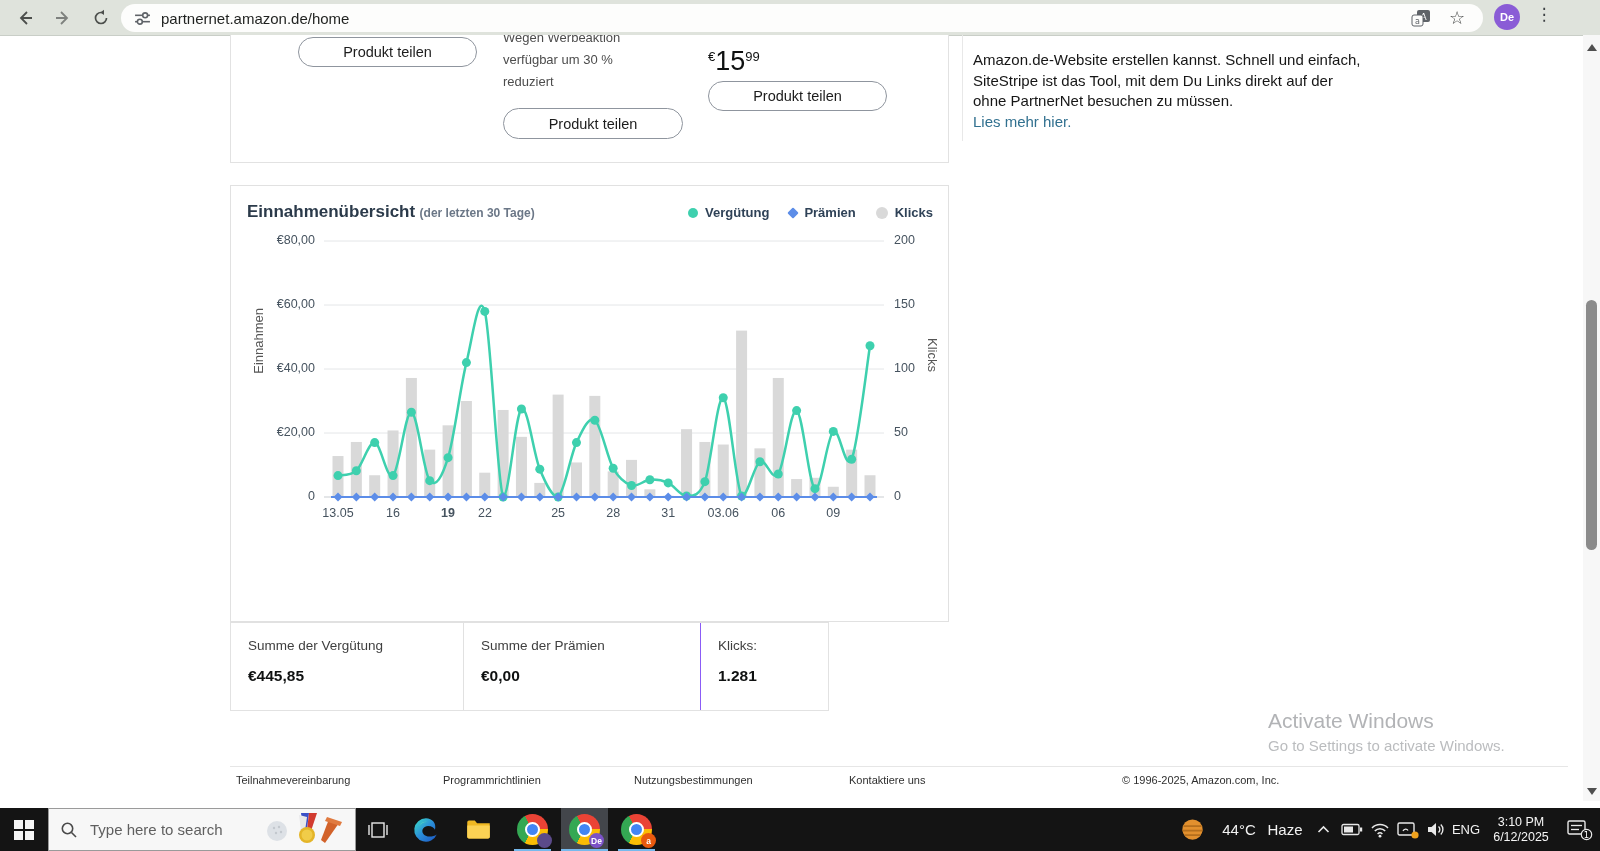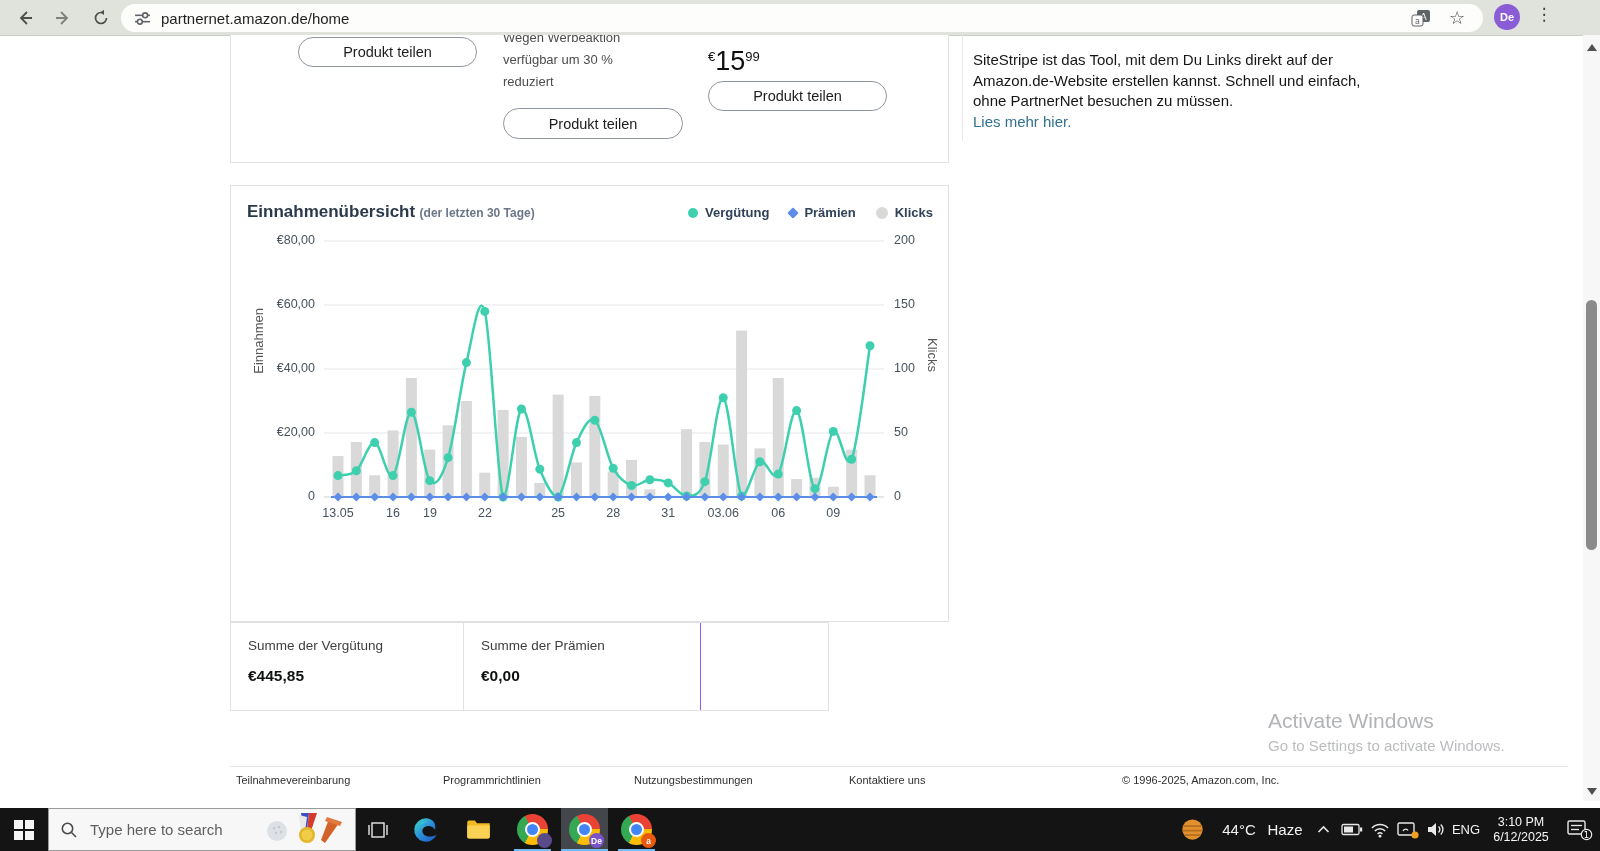--- a/index.html
+++ b/index.html
@@ -131,22 +131,22 @@
     </div>
     <div class="abs pill-btn" style="left:272px;top:73px;width:180px;height:31px">Produkt teilen</div>
     <div class="abs price" style="left:477px;top:11px">
       <span class="sup">€</span><span class="whole">15</span><span class="sup">99</span>
     </div>
     <div class="abs pill-btn" style="left:477px;top:46px;width:179px">Produkt teilen</div>
   </div>
 
   <div class="abs" style="left:962px;top:35px;height:106px;border-left:1px solid #e8e8e8"></div>
   <div class="abs ss-text" style="left:973px;top:50px">
+    <div>Amazon.de-Website erstellen kannst. Schnell und einfach,</div>
     <div>SiteStripe ist das Tool, mit dem Du Links direkt auf der</div>
-    <div>Amazon.de-Website erstellen kannst. Schnell und einfach,</div>
     <div>ohne PartnerNet besuchen zu müssen.</div>
     <div class="ss-link">Lies mehr hier.</div>
   </div>
 
   <div class="abs card" style="left:230px;top:185px;width:719px;height:437px;border-color:#e1e1e1">
     <div class="abs" style="left:16px;top:16px">
       <span class="chart-title">Einnahmenübersicht</span>
       <span class="chart-subtitle"> <span>(der letzten 30 Tage)</span></span>
     </div>
     <div class="abs legend" style="right:15px;top:19px">
@@ -275,38 +275,42 @@
       <span class="tick" style="left: 0px; width: 84px; text-align: right; top: 175px;">€40,00</span>
       <span class="tick" style="left: 0px; width: 84px; text-align: right; top: 239px;">€20,00</span>
       <span class="tick" style="left: 0px; width: 84px; text-align: right; top: 303px;">0</span>
       <span class="tick" style="left: 663px; top: 47px;">200</span>
       <span class="tick" style="left: 663px; top: 111px;">150</span>
       <span class="tick" style="left: 663px; top: 175px;">100</span>
       <span class="tick" style="left: 663px; top: 239px;">50</span>
       <span class="tick" style="left: 663px; top: 303px;">0</span>
       <span class="tick" style="left: 82px; width: 50px; text-align: center; top: 320px;">13.05</span>
       <span class="tick" style="left: 137.034px; width: 50px; text-align: center; top: 320px;">16</span>
-      <span class="tick" style="left: 192.069px; width: 50px; top: 320px;">19</span>
+      <span class="tick" style="left: 192.069px; width: 50px; text-align: center; top: 320px; font-weight: bold;">19</span>
       <span class="tick" style="left: 247.103px; width: 50px; top: 320px;">22</span>
       <span class="tick" style="left: 302.138px; width: 50px; text-align: center; top: 320px;">25</span>
       <span class="tick" style="left: 357.172px; width: 50px; text-align: center; top: 320px;">28</span>
       <span class="tick" style="left: 412.207px; width: 50px; text-align: center; top: 320px;">31</span>
       <span class="tick" style="left: 467.241px; width: 50px; text-align: center; top: 320px;">03.06</span>
       <span class="tick" style="left: 522.276px; width: 50px; text-align: center; top: 320px;">06</span>
       <span class="tick" style="left: 577.31px; width: 50px; text-align: center; top: 320px;">09</span>
     </div>
 
   <div class="abs card" style="left:230px;top:622px;width:599px;height:89px;border-top:1px solid #e1e1e1;display:flex">
     <div class="sum-cell" style="width:233px;border-right:1px solid #e1e1e1">
       <div class="sum-label">Summe der Vergütung</div>
       <div class="sum-value">€445,85</div>
     </div>
     <div class="sum-cell" style="width:237px;border-right:1px solid #8b5cf6">
       <div class="sum-label">Summe der Prämien</div>
       <div class="sum-value">€0,00</div>
+    </div>
+    <div class="sum-cell" style="flex:1">
+      <div class="sum-label">Klicks:</div>
+      <div class="sum-value">1.281</div>
     </div>
   </div>
 
   <div class="abs" style="left:230px;top:766px;width:1338px;border-top:1px solid #e6e6e6"></div>
   <div class="abs foot-link" style="left:236px;top:774px">Teilnahmevereinbarung</div>
   <div class="abs foot-link" style="left:443px;top:774px">Programmrichtlinien</div>
   <div class="abs foot-link" style="left:634px;top:774px">Nutzungsbestimmungen</div>
   <div class="abs foot-link" style="left:849px;top:774px">Kontaktiere uns</div>
   <div class="abs foot-link" style="left:1122px;top:774px;cursor:default">© 1996-2025, Amazon.com, Inc.</div>
 

